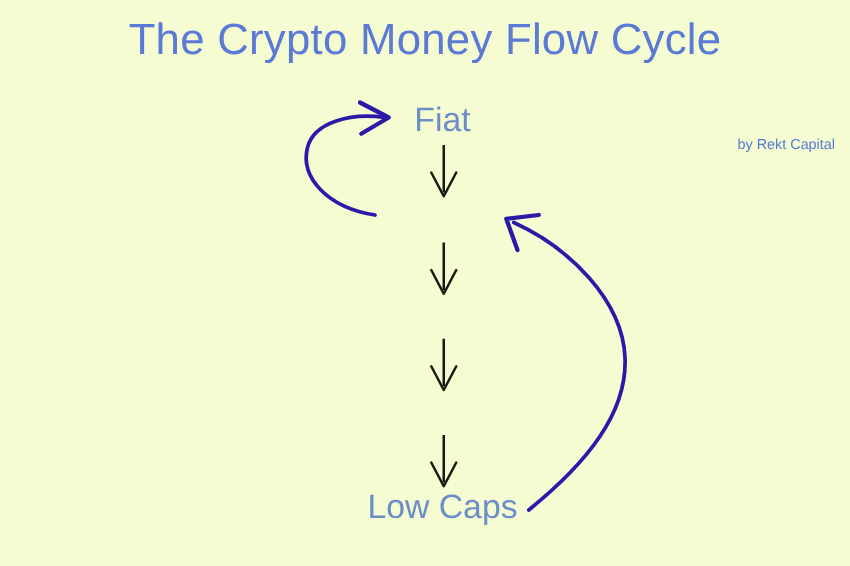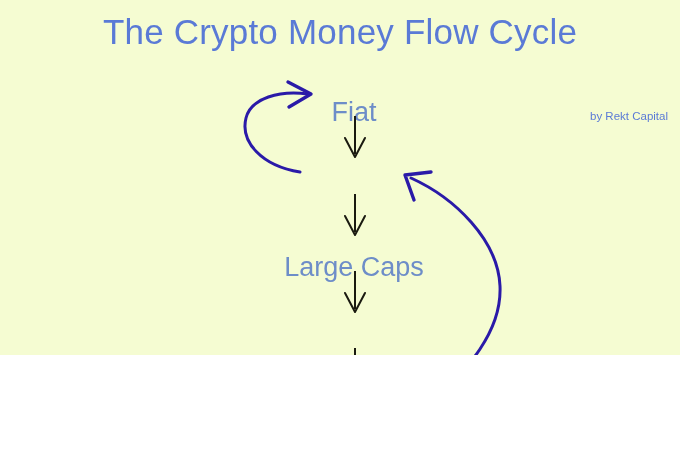--- a/index.html
+++ b/index.html
@@ -9,21 +9,21 @@
   }
   body {
     width: 680px;
     height: 453px;
     overflow: hidden;
     font-family: "Liberation Sans", sans-serif;
   }
   #canvas {
     position: relative;
     width: 680px;
-    height: 355px;
+    height: 453px;
     background: #f5fcd2;
     overflow: hidden;
   }
   #title {
     position: absolute;
     left: 0;
     top: 12px;
     width: 680px;
     text-align: center;
     font-size: 35px;
@@ -51,21 +51,20 @@
   }
   .node {
     position: absolute;
     width: 340px;
     text-align: center;
     font-size: 27px;
     font-weight: 400;
     color: #6d8dc8;
     white-space: nowrap;
     line-height: 1;
-    margin-top: 16px;
   }
   .node.n0 { left: 184px; top: 83px; }
   .node.n1 { left: 184px; top: 161px; }
   .node.n2 { left: 184px; top: 238px; }
   .node.n3 { left: 184px; top: 315px; }
   .node.n4 { left: 184px; top: 392px; }
 
   .dn-arrow {
     position: absolute;
     width: 30px;
@@ -90,21 +89,21 @@
 <body>
 
 <div id="canvas">
 
   <div id="title">The Crypto Money Flow Cycle</div>
   <div id="byline">by Rekt Capital</div>
 
   <div id="flow">
 
     <div class="node n0">Fiat</div>
-    <div class="node n2">Large Caps</div>
+    <div class="node n4">Low Caps</div>
 
     <div class="dn-arrow a0">
       <svg width="30" height="46" viewBox="0 0 30 46">
         <path d="M15 2 L15 40" stroke="#1a1a10" stroke-width="2" fill="none"></path>
         <path d="M5 24 L15 43 L25 24" stroke="#1a1a10" stroke-width="2" fill="none" stroke-linecap="round" stroke-linejoin="round"></path>
       </svg>
     </div>
     <div class="dn-arrow a1">
       <svg width="30" height="46" viewBox="0 0 30 46">
         <path d="M15 2 L15 40" stroke="#1a1a10" stroke-width="2" fill="none"></path>

